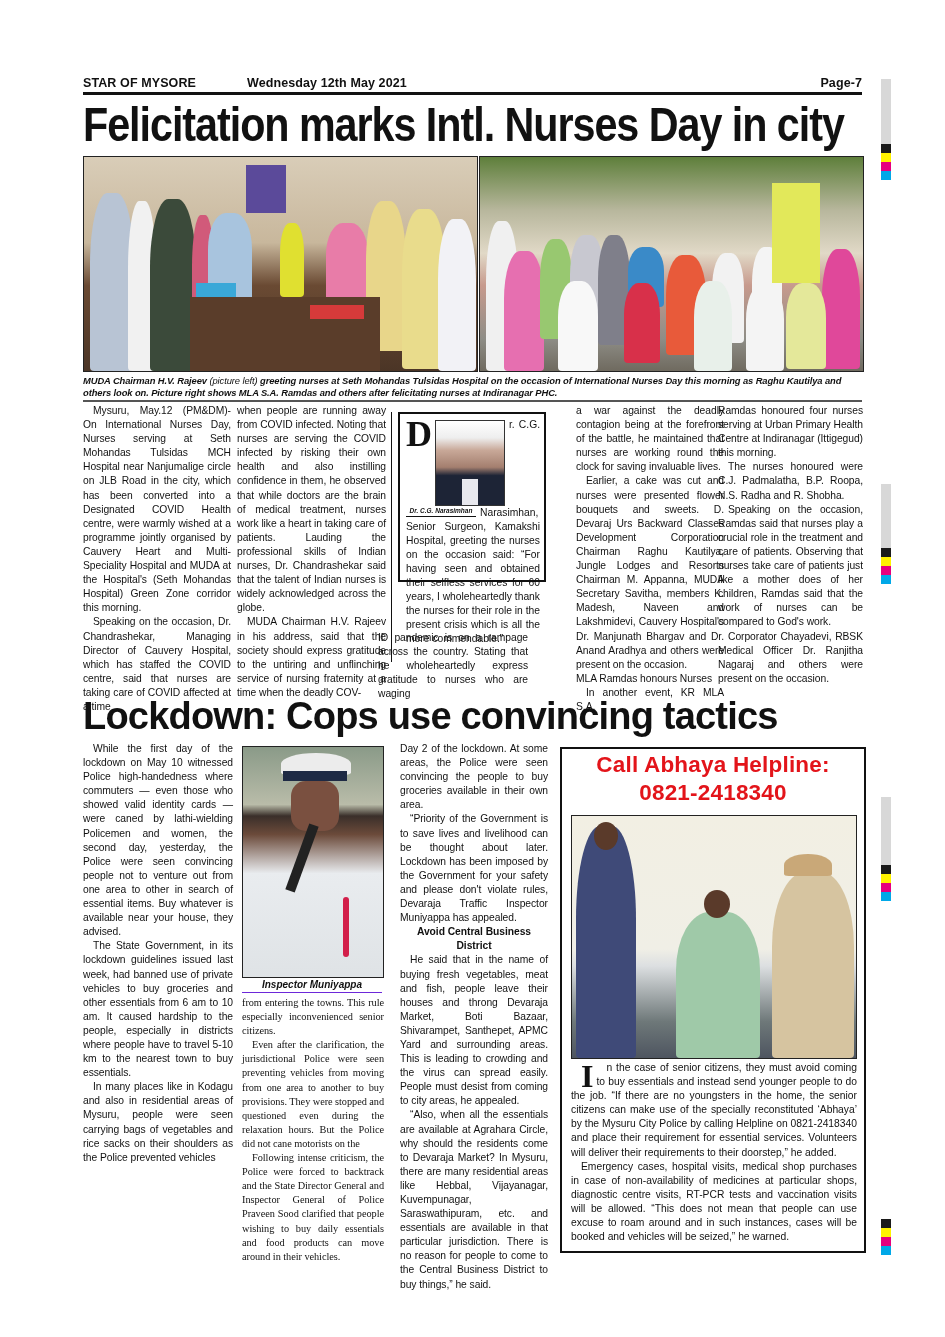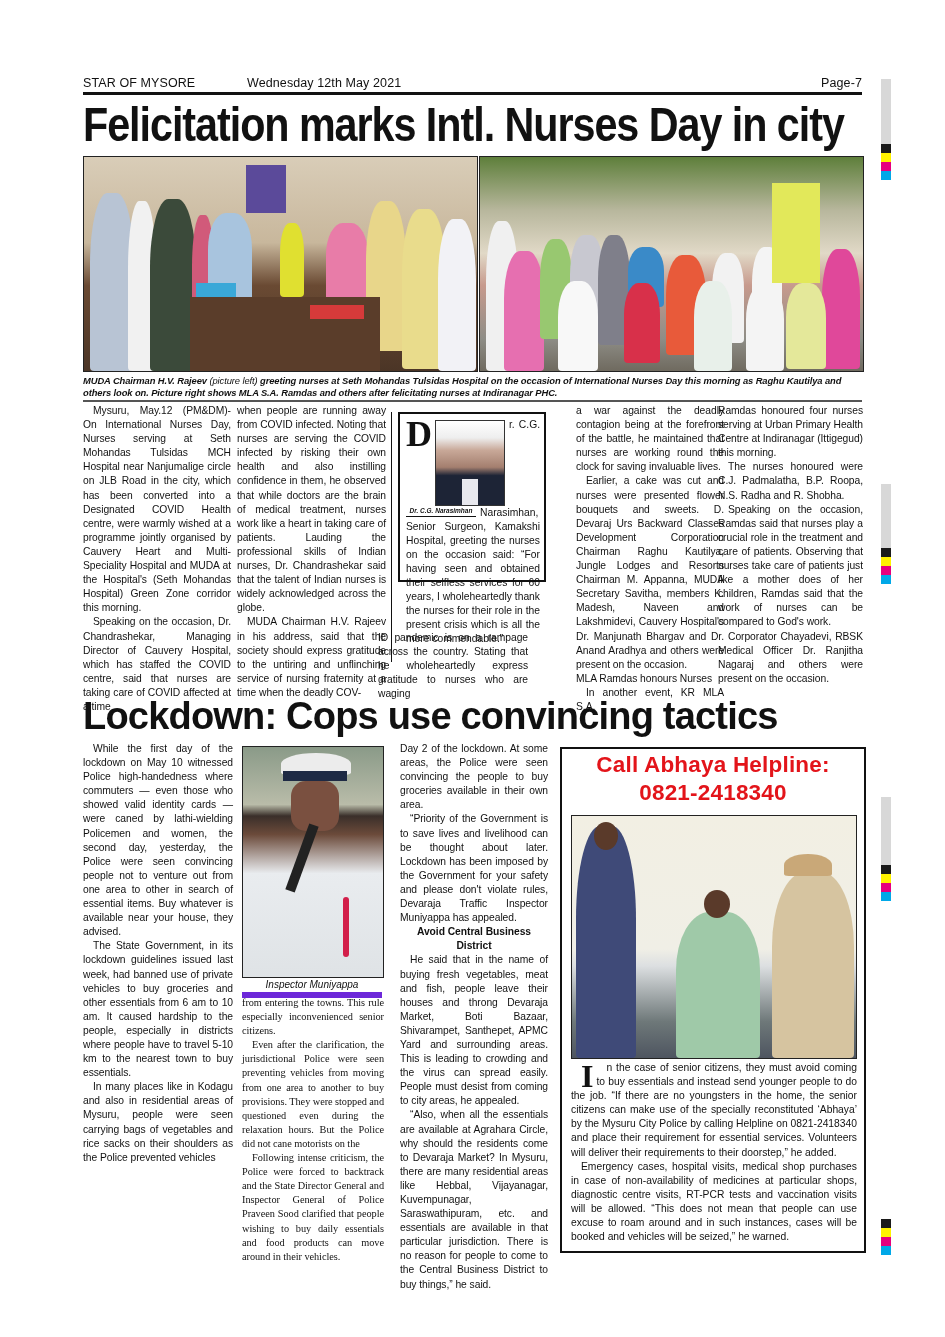--- a/index.html
+++ b/index.html
@@ -1,18 +1,18 @@
 <!DOCTYPE html>
 <html><head>
 <meta charset="utf-8">
 <style>
   html, body { margin:0; padding:0; background:#fff; }
   body { width:945px; height:1337px; position:relative; overflow:hidden; font-family:"Liberation Sans", sans-serif; color:#111; }
   .abs { position:absolute; }
-  .masthead { left:83px; top:76px; width:779px; height:16px; font-family:"Liberation Sans", sans-serif; font-weight:normal; font-size:12.5px; letter-spacing:0.1px; }
+  .masthead { left:83px; top:76px; width:779px; height:16px; font-family:"Liberation Sans", sans-serif; font-weight:bold; font-size:12.5px; letter-spacing:0.1px; }
   .masthead .paper { position:absolute; left:0; top:0; }
   .masthead .date { position:absolute; left:164px; top:0; }
   .masthead .page { position:absolute; right:0; top:0; }
   .rule-top { left:83px; top:92px; width:779px; height:3px; background:#111; }
   .headline1 { left:83px; top:96px; width:780px; height:58px; font-family:"Liberation Sans", sans-serif; font-weight:bold; font-size:48px; line-height:58px; letter-spacing:-1.2px; transform:scaleX(0.86); transform-origin:left top; white-space:nowrap; width:910px; }
   .photo { background:#888; border:1px solid #222; overflow:hidden; }
   .photo1 { left:83px; top:156px; width:393px; height:214px; background:linear-gradient(180deg,#d9cdb8 0%,#c8b79c 40%,#6a4a33 60%,#4b3526 100%); }
   .photo2 { left:479px; top:156px; width:383px; height:214px; background:linear-gradient(180deg,#5e7f3b 0%,#b8b79d 25%,#e1d9c7 45%,#c79a8d 60%,#8e8d86 85%,#6f6a5f 100%); }
   .person { position:absolute; border-radius:40% 40% 4px 4px; }
   .caption1 { left:83px; top:375px; width:780px; font-size:9.4px; line-height:12px; font-weight:bold; font-style:italic; letter-spacing:-0.1px; }
@@ -28,21 +28,21 @@
   .c5 { left:718px; top:404px; width:145px; }
   .vrule { background:#111; width:1px; }
   .boxquote { left:398px; top:412px; width:148px; height:170px; border:2px solid #111; padding:4px 4px 4px 6px; box-sizing:border-box; font-size:10.3px; line-height:14px; text-align:justify; }
   .dropcap { float:left; font-family:"Liberation Serif", serif; font-weight:bold; font-size:36px; line-height:28px; margin:2px 3px 0 0; }
   .doc-photo { float:left; width:68px; height:84px; margin:2px 4px 0 0; background:linear-gradient(180deg,#fff 0%,#eee 20%,#c8a898 35%,#a47f6f 55%,#1d2436 65%,#1d2436 100%); border:1px solid #333; position:relative; }
   .doc-photo .shirt { position:absolute; left:26px; bottom:0; width:16px; height:26px; background:#e8e8ee; }
   .doc-cap { float:left; clear:left; width:70px; font-size:6.5px; font-weight:bold; font-style:italic; border-bottom:1px solid #111; margin-right:4px; line-height:10px; text-align:center; }
   .headline2 { left:83px; top:694px; width:780px; height:44px; font-weight:bold; font-size:38px; line-height:44px; letter-spacing:-0.8px; white-space:nowrap; }
   .b1 { left:83px; top:742px; width:150px; }
   .b2-photo { left:242px; top:746px; width:140px; height:230px; border:1px solid #222; background:linear-gradient(180deg,#8a9a88 0%,#b9bca9 25%,#3a2f2a 30%,#6b4a3a 38%,#e9ecef 55%,#dfe3e6 100%); position:relative; overflow:hidden; }
-  .b2-cap { left:242px; top:978px; width:140px; font-size:10px; font-weight:normal; font-style:italic; text-align:center; border-bottom:6px solid #6d28d9; line-height:14px; }
+  .b2-cap { left:242px; top:978px; width:140px; font-size:10px; font-weight:bold; font-style:italic; text-align:center; border-bottom:1px solid #6d28d9; line-height:14px; }
   .b2 { left:242px; top:996px; width:142px;font-family:Liberation Serif, serif; }
   .b3 { left:400px; top:742px; width:148px; }
   .b3 .sub { text-indent:0; text-align:center; font-weight:bold; }
   .helpbox { left:560px; top:747px; width:306px; height:506px; border:2px solid #111; box-sizing:border-box; }
   .helptitle { position:absolute; left:0; top:2px; width:302px; text-align:center; color:#e3141a; font-weight:bold; font-size:22.5px; line-height:28px; letter-spacing:0.2px; }
   .helpphoto { position:absolute; left:9px; top:66px; width:284px; height:242px; border:1px solid #222; background:linear-gradient(180deg,#f2efe3 0%,#f0efe6 55%,#dcdfe1 62%,#6e7879 85%,#4e5560 100%); overflow:hidden; }
   .helptext { position:absolute; left:9px; top:312px; width:286px; font-size:10.3px; line-height:14.1px; text-align:justify; }
   .helptext p { margin:0; text-indent:10px; }
   .helptext .dc { float:left; font-family:"Liberation Serif", serif; font-weight:bold; font-size:32px; line-height:26px; margin:2px 3px 0 0; }
   .reg { position:absolute; left:881px; width:10px; }

